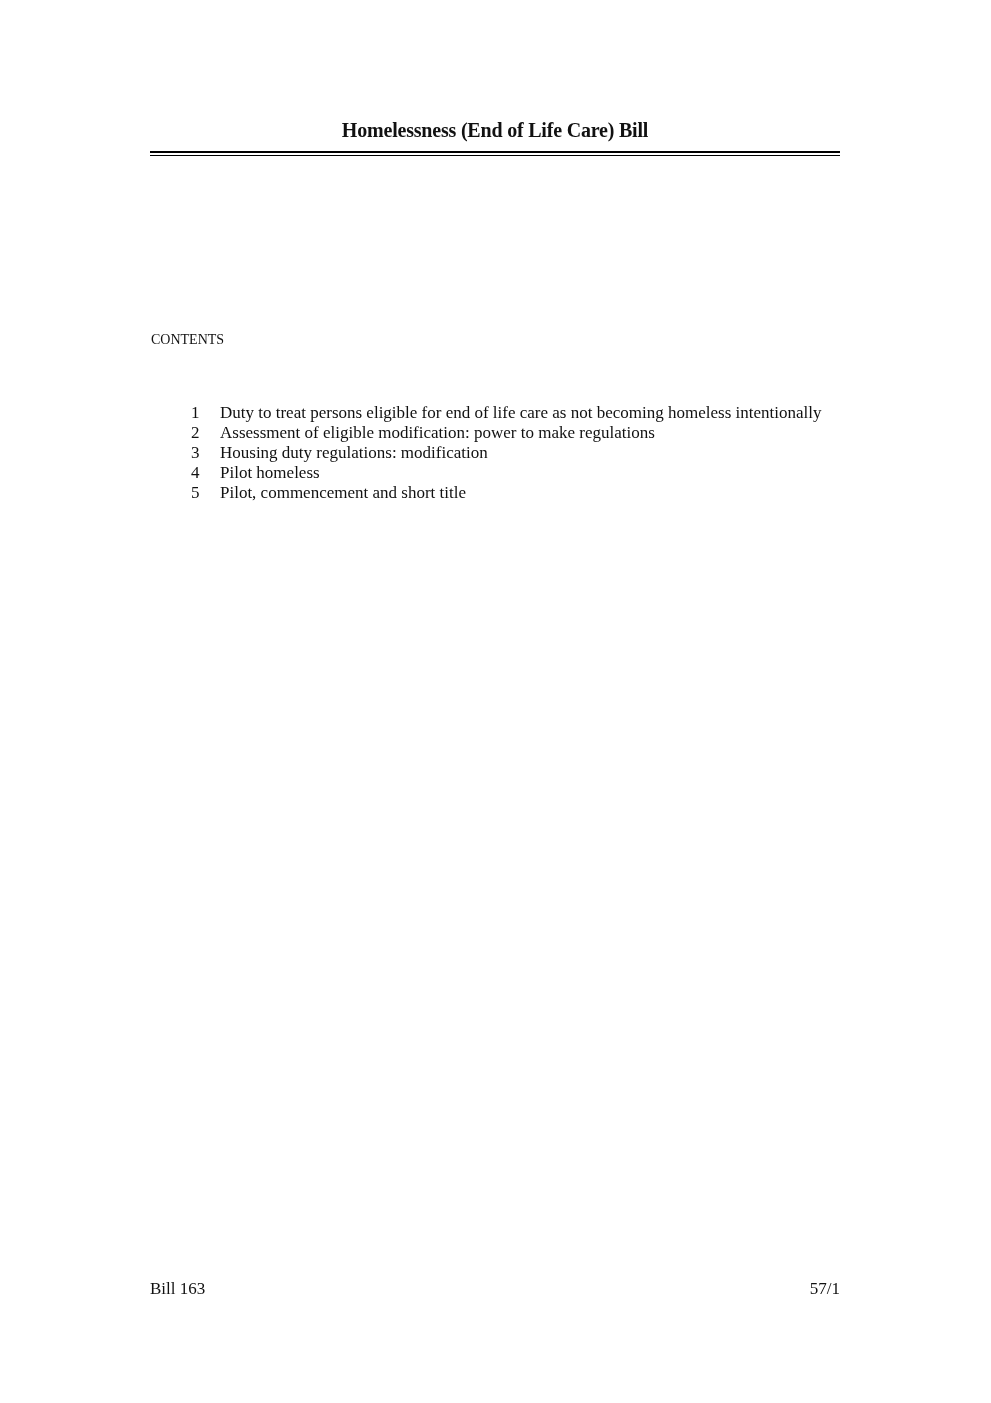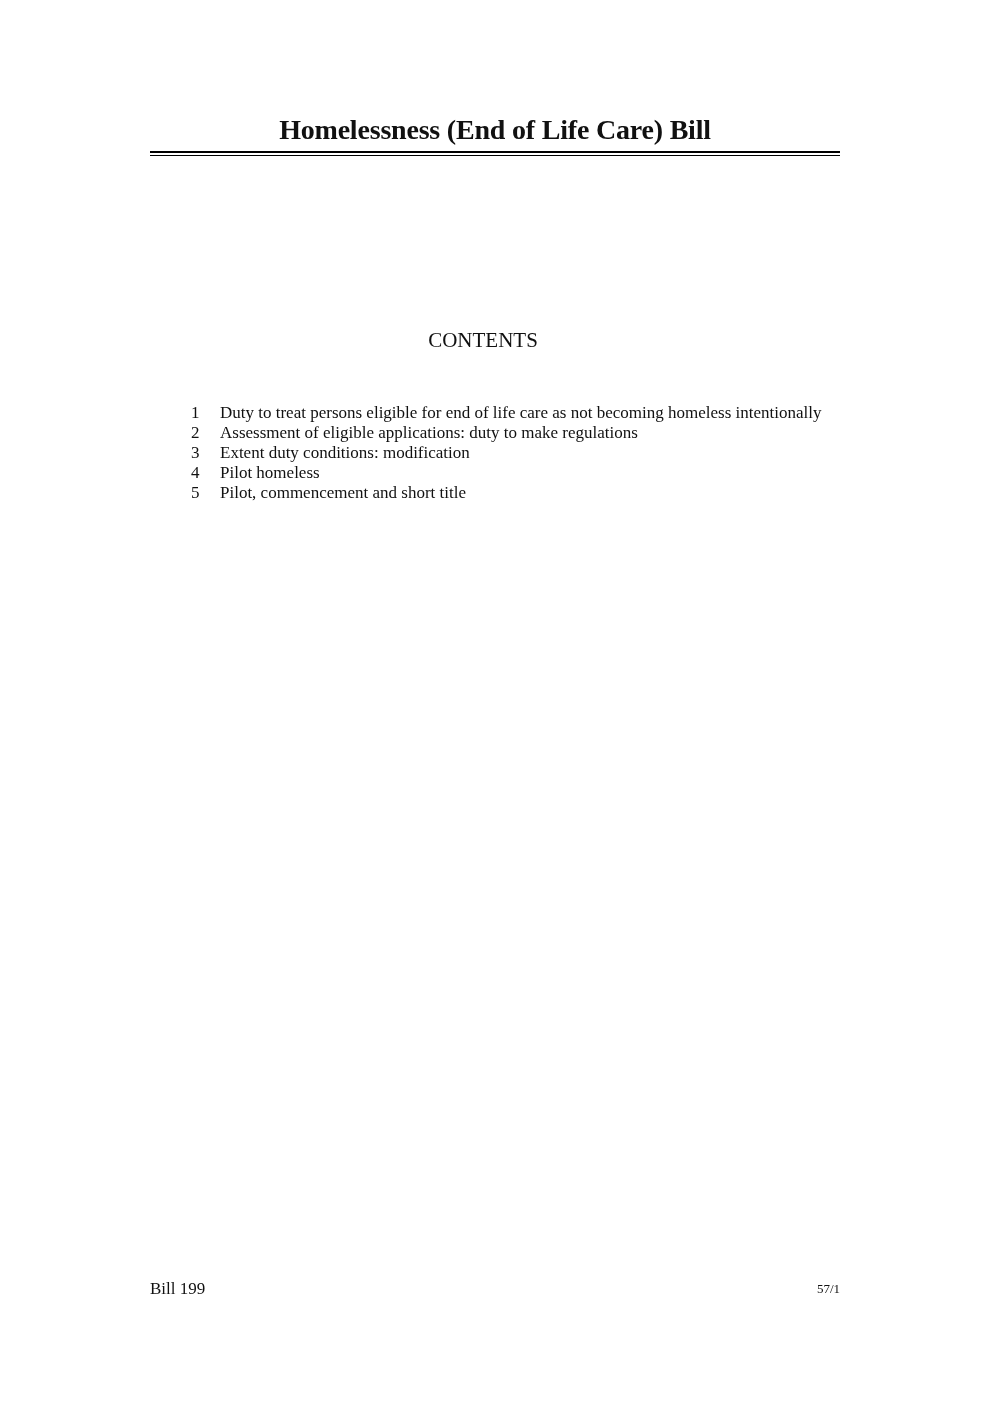--- a/index.html
+++ b/index.html
@@ -2,75 +2,75 @@
 <html><head>
   <meta charset="utf-8">
   <style>
     html, body { margin: 0; padding: 0; background: #ffffff; }
     body {
       width: 991px; height: 1403px; position: relative; overflow: hidden;
       font-family: "Liberation Serif", "DejaVu Serif", serif; color: #111;
     }
     .title {
       position: absolute; left: 150px; top: 112px; width: 690px;
-      text-align: center; font-size: 28px; font-weight: bold; line-height: 36px;
+      text-align: center; font-size: 20px; font-weight: bold; line-height: 36px;
       letter-spacing: -0.2px;
     }
     .rule-thick {
       position: absolute; left: 150px; top: 151px; width: 690px; height: 2px; background: #000;
     }
     .rule-thin {
       position: absolute; left: 150px; top: 155px; width: 690px; height: 1px; background: #000;
     }
     .contents-heading {
-      position: absolute; left: 138px; top: 327px; width: 690px;
-      text-align: center; font-size: 21px; line-height: 26px;
+      position: absolute; left: 151px; top: 327px; width: 690px;
+      text-align: left; font-size: 14px; line-height: 26px;
     }
     .contents-list {
       position: absolute; left: 186px; top: 403px; width: 654px;
       margin: 0; padding: 0; list-style: none; font-size: 17px; line-height: 20px;
     }
     .contents-item { display: flex; }
     .item-num { width: 34px; flex: 0 0 34px; text-align: left; padding-left: 5px; box-sizing: border-box; }
     .item-text { flex: 1; text-align: justify; }
     .footer-left {
       position: absolute; left: 150px; top: 1279px; font-size: 17px; line-height: 20px;
     }
     .footer-right {
-      position: absolute; right: 151px; top: 1279px; font-size: 13px; line-height: 20px;
+      position: absolute; right: 151px; top: 1279px; font-size: 17px; line-height: 20px;
     }
   </style>
 </head>
 <body>
 
 <div>
   <h1 class="title" style="margin:0;">Homelessness (End of Life Care) Bill</h1>
   <div class="rule-thick"></div>
   <div class="rule-thin"></div>
 
   <div class="contents-heading">CONTENTS</div>
 
   <ol class="contents-list">
     <li class="contents-item">
       <span class="item-num">1</span>
       <span class="item-text">Duty to treat persons eligible for end of life care as not becoming homeless intentionally</span>
     </li>
     <li class="contents-item">
       <span class="item-num">2</span>
-      <span class="item-text">Assessment of eligible applications: duty to make regulations</span>
+      <span class="item-text">Assessment of eligible modification: power to make regulations</span>
     </li>
     <li class="contents-item">
       <span class="item-num">3</span>
-      <span class="item-text">Extent duty conditions: modification</span>
+      <span class="item-text">Housing duty regulations: modification</span>
     </li>
     <li class="contents-item">
       <span class="item-num">4</span>
       <span class="item-text">Pilot homeless</span>
     </li>
     <li class="contents-item">
       <span class="item-num">5</span>
       <span class="item-text">Pilot, commencement and short title</span>
     </li>
   </ol>
 
-  <div class="footer-left">Bill 199</div>
+  <div class="footer-left">Bill 163</div>
   <div class="footer-right">57/1</div>
 </div>
 
 </body></html>

